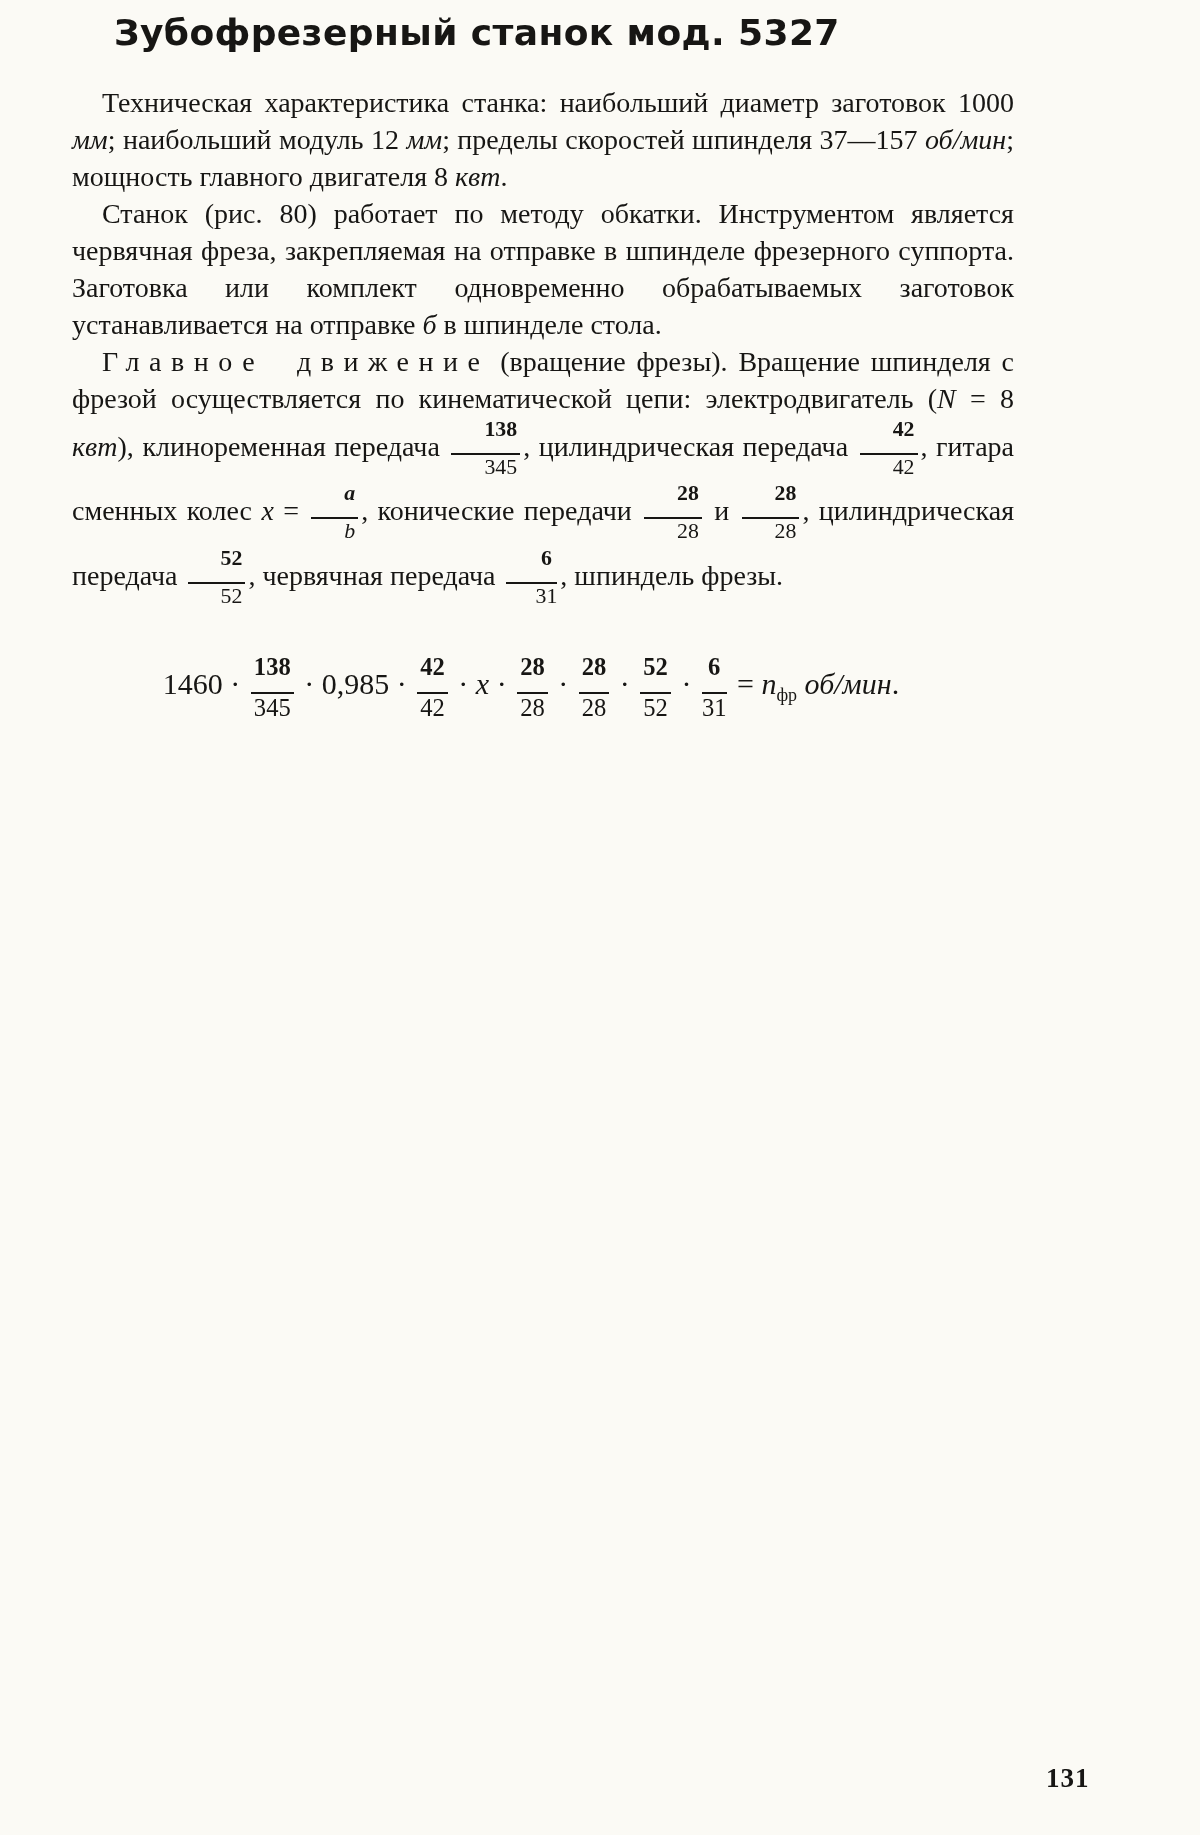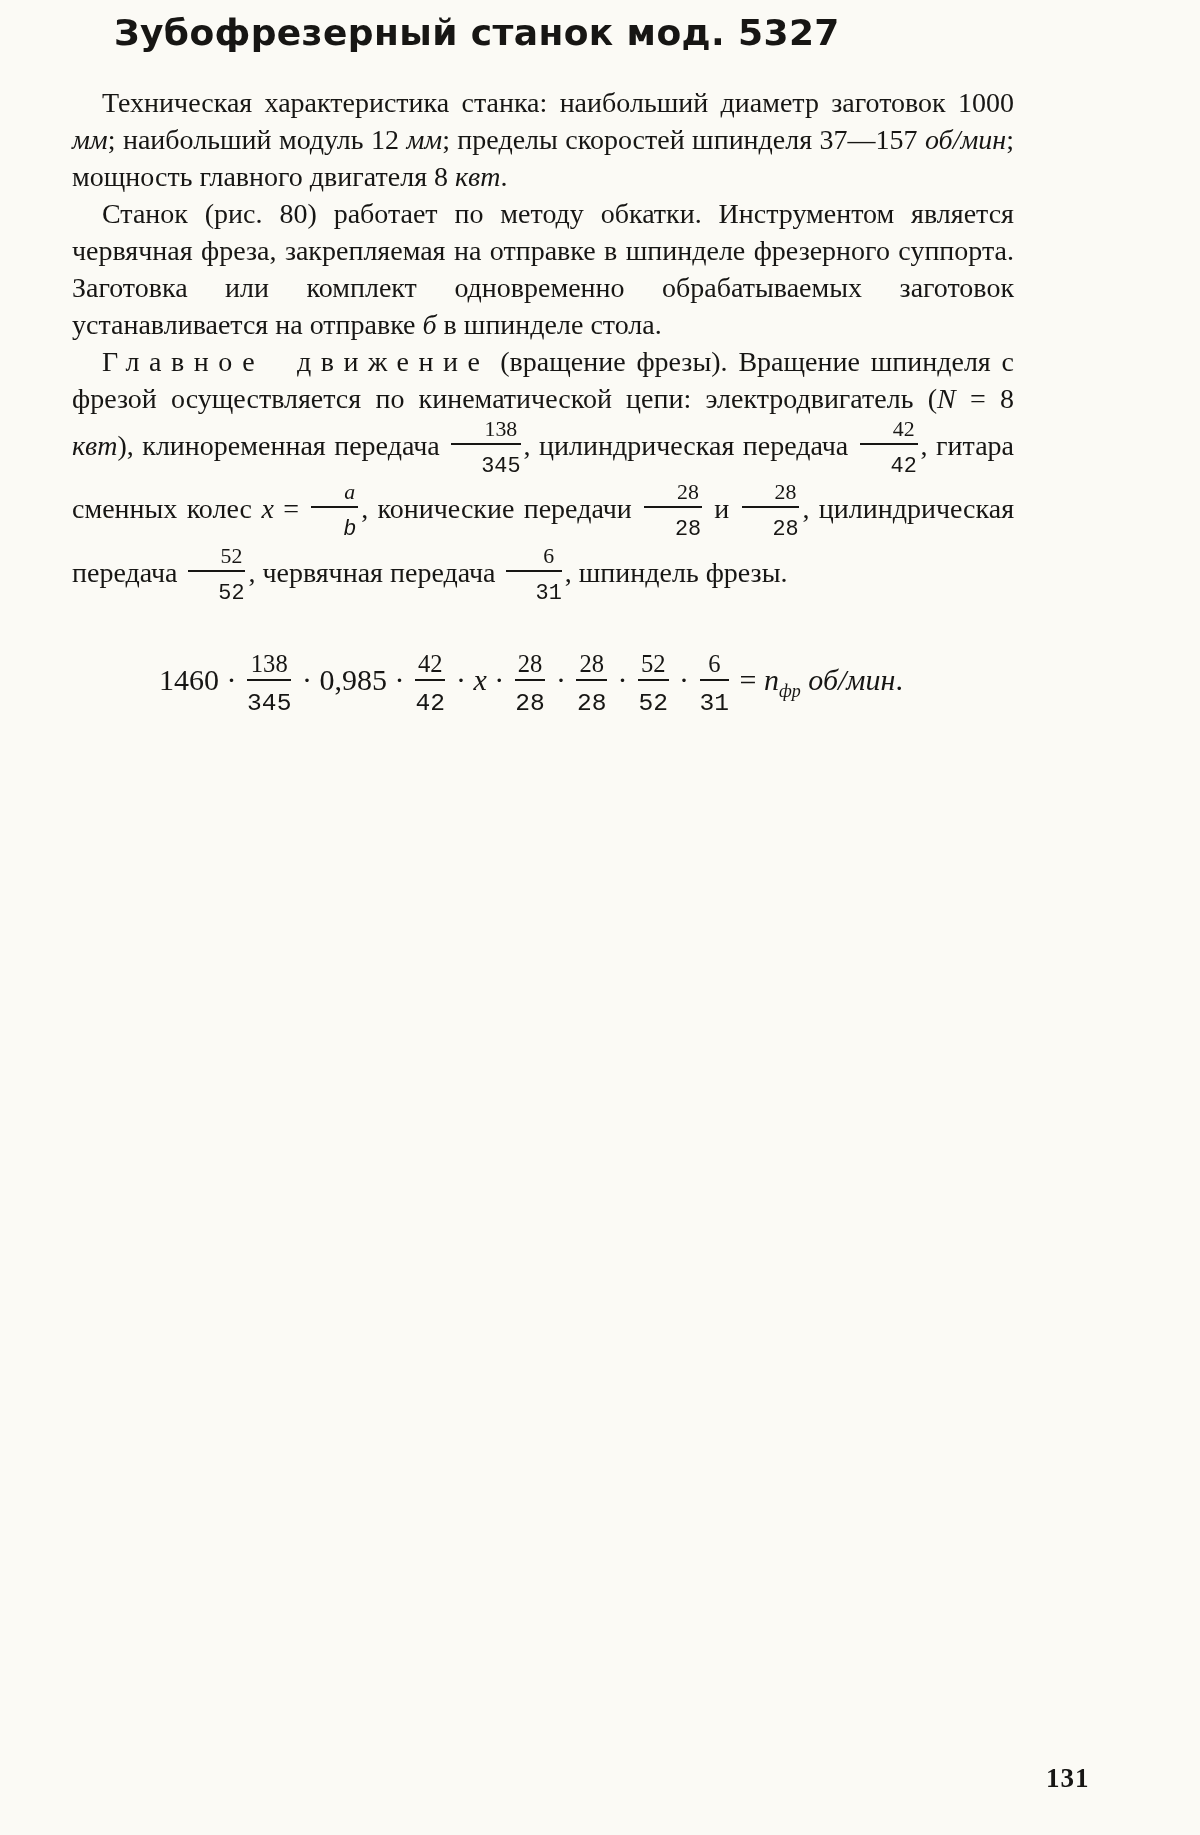--- a/index.html
+++ b/index.html
@@ -44,32 +44,32 @@
     display: inline-flex;
     flex-direction: column;
     text-align: center;
     vertical-align: middle;
     font-size: 0.78em;
     line-height: 1.06;
     margin: 3px 3px 0 3px;
     position: relative;
     top: -2px;
   }
-  .frac .num { border-bottom: 2px solid #171614; padding: 0 3px 2px 3px; }
-  .frac .den { padding-top: 10px; font-family: Liberation Mono, monospace; }
+  .frac .num { border-bottom: 2px solid #171614; padding: 0 3px 12px 3px; font-weight: bold; }
+  .frac .den { padding-top: 1px; }
   .frac.it { font-style: italic; }
   .equation {
     width: 942px;
     margin: 42px 0 0 60px;
     text-align: center;
     font-size: 30px;
     line-height: 40px;
   }
   .equation .frac { font-size: 0.82em; top: -1px; }
-  .varsub sub { font-size: 0.6em; font-style: italic; line-height: 0; }
+  .varsub sub { font-size: 0.6em; line-height: 0; }
   .page-number {
     position: absolute;
     left: 1046px;
     top: 1763px;
     font-size: 27px;
     font-weight: 700;
     letter-spacing: 1px;
   }
 </style>
 </head>

